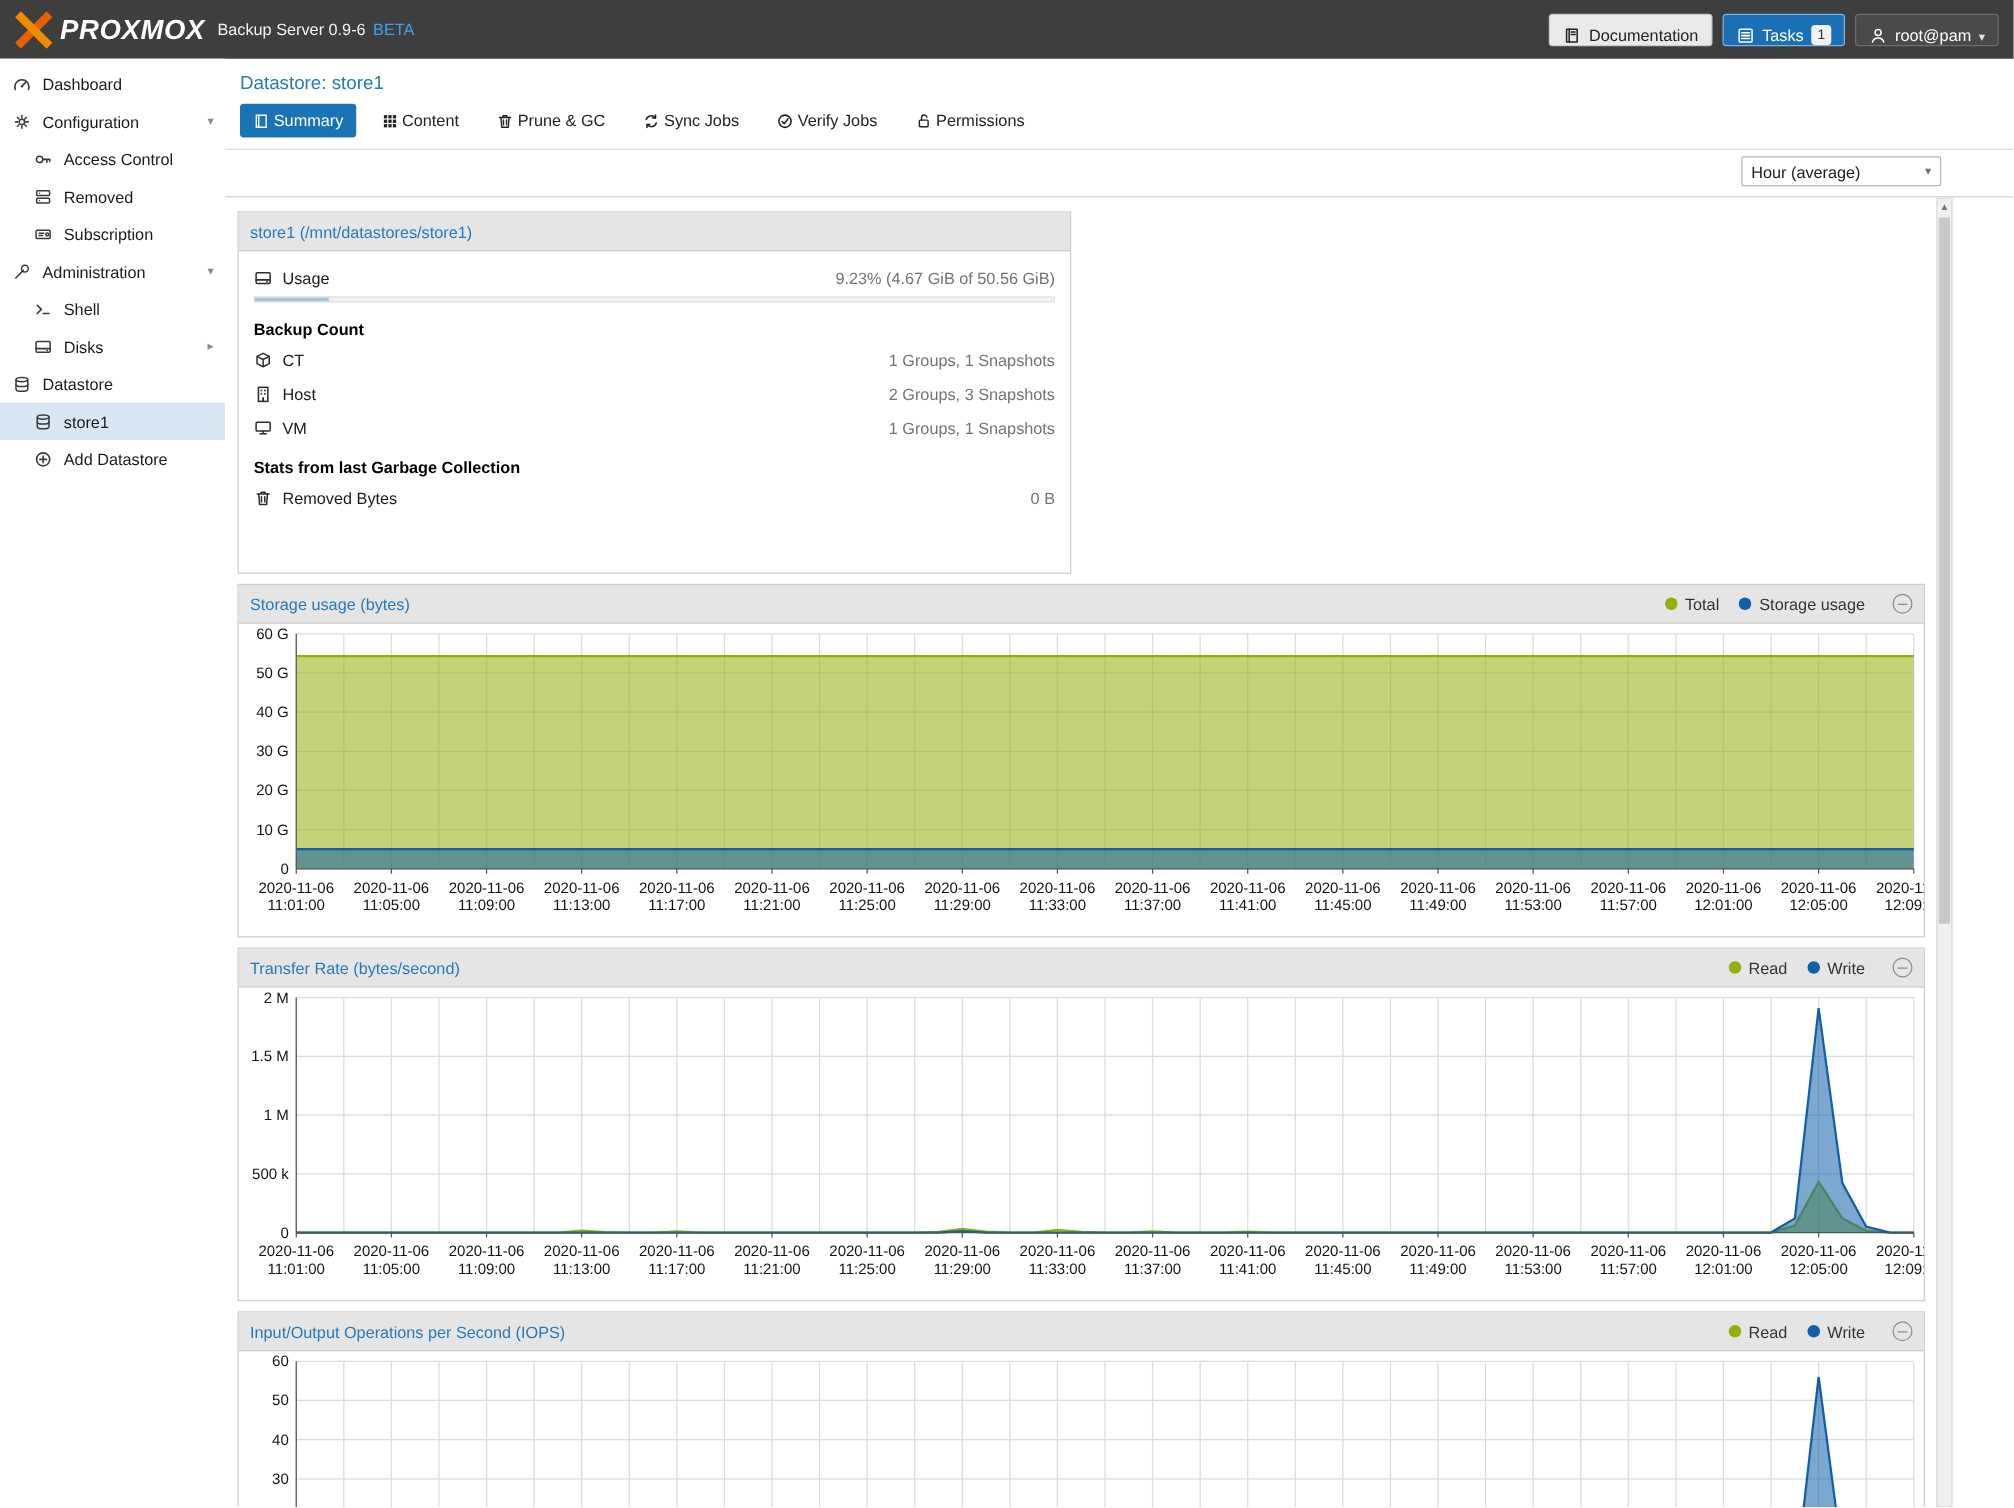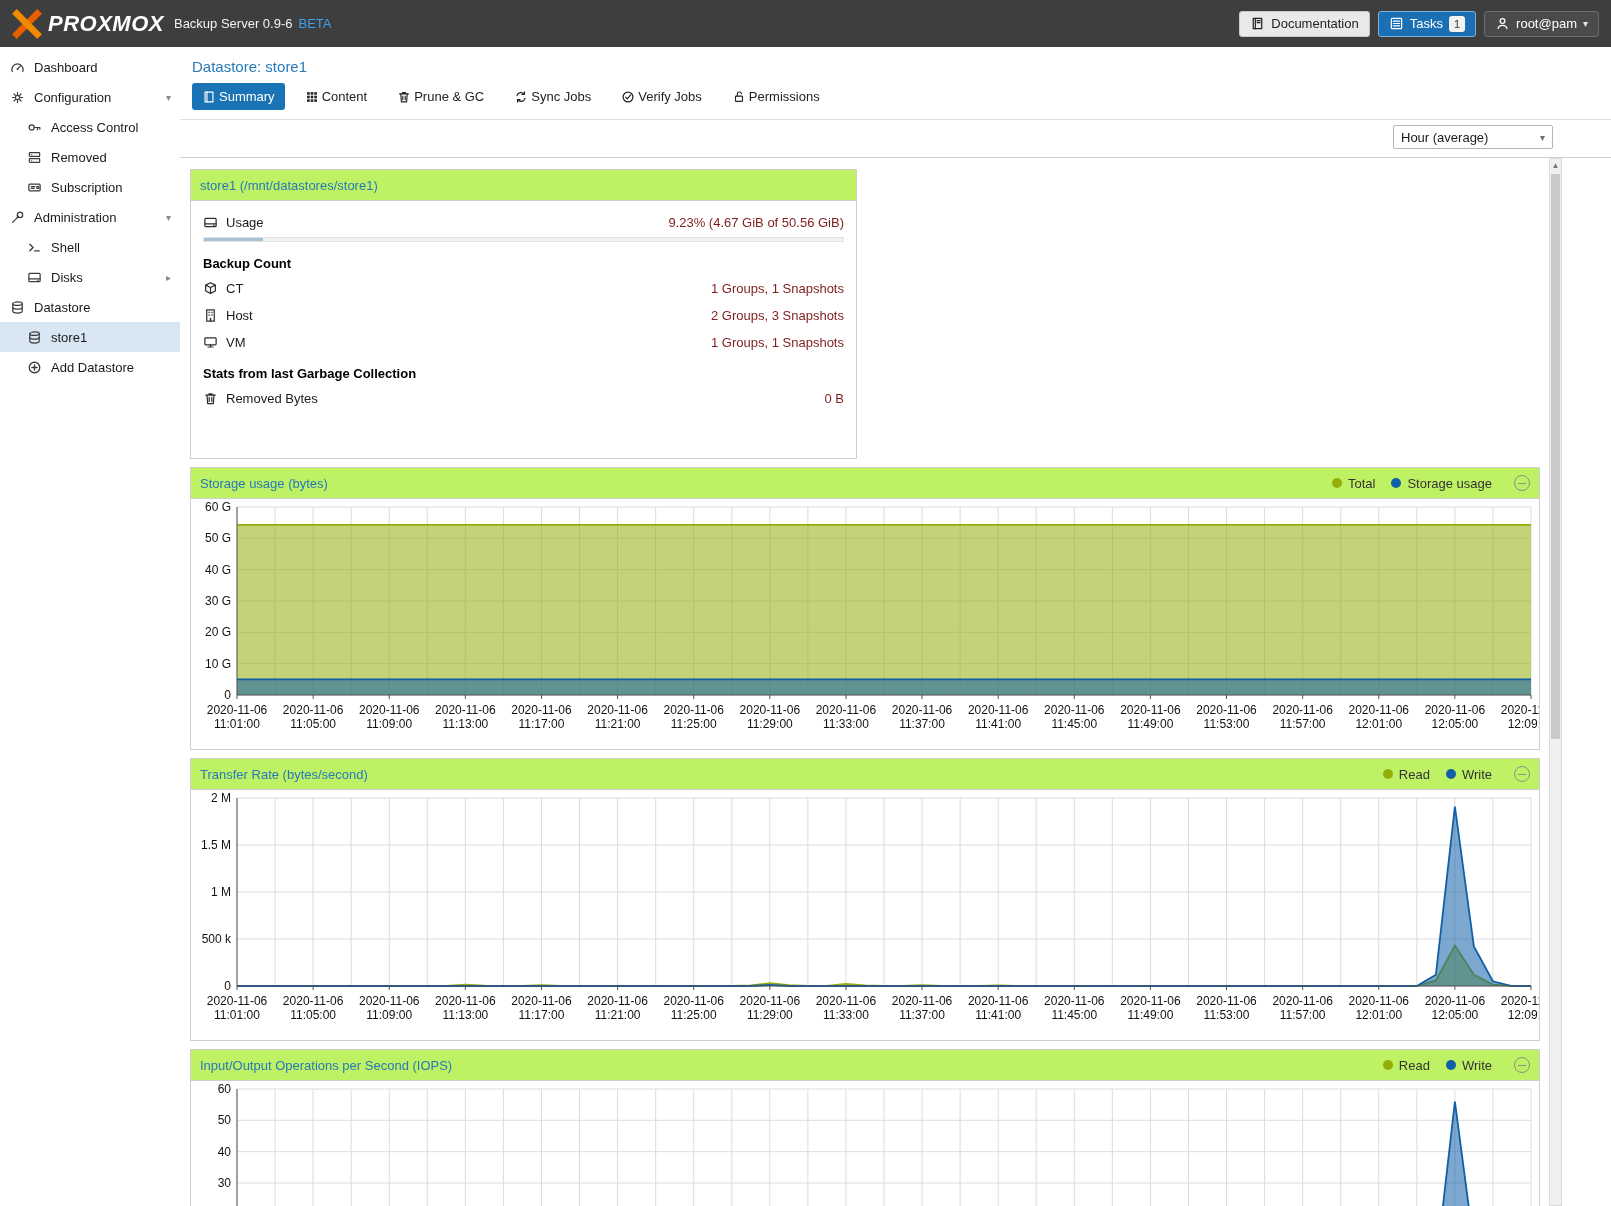--- a/index.html
+++ b/index.html
@@ -8,21 +8,21 @@
   svg.ic{width:15px;height:15px;flex:none;display:block}
 
   
   .topbar{height:47px;background:#3e3e3e;display:flex;align-items:center;padding:0 12px;color:#fff}
   .logo{display:flex;align-items:center;gap:6px}
   .logo-x{width:30px;height:30px}
   .brand-name{font-size:22px;font-weight:bold;letter-spacing:.5px;font-style:italic}
   .product{margin-left:10px;font-size:13px;color:#f2f2f2}
   .beta{margin-left:6px;color:#41a0ea;cursor:pointer}
   .topbar-right{margin-left:auto;display:flex;align-items:center;gap:8px}
-  .tb-btn{height:26px;display:flex;align-items:center;gap:6px;padding:0 10px;border-radius:3px;cursor:pointer;border:1px solid transparent;font-size:13px}
+  .tb-btn{height:26px;display:flex;align-items:flex-end;gap:6px;padding:0 10px;border-radius:3px;cursor:pointer;border:1px solid transparent;font-size:13px}
   .tb-doc{background:#e9e9e9;color:#222;border-color:#c9c9c9}
   .tb-tasks{background:#1a6fb5;color:#fff;border-color:#7ab1dd}
   .badge{background:#f2f2f2;color:#333;border-radius:3px;padding:0 5px;font-size:11px;line-height:16px}
   .tb-user{background:#4a4a4a;color:#ffffff;border-color:#6d6d6d}
   .caret-sm{font-size:10px;color:inherit;opacity:.85}
 
   
   .sidebar{position:absolute;top:47px;left:0;width:180px;bottom:0;background:#fff;padding-top:5px;overflow:hidden}
   .side-item{height:30px;display:flex;align-items:center;gap:9px;padding:0 10px;cursor:pointer;position:relative;color:#1a1a1a}
   .side-item svg{color:#3a3a3a}
@@ -36,31 +36,31 @@
   .tabbar{display:flex;gap:10px;padding:0 0 9px 12px;align-items:center}
   .tab{height:27px;display:flex;align-items:center;gap:3px;padding:0 10px;border-radius:3px;color:#222;cursor:pointer}
   .tab svg{width:14px;height:14px}
   .tab.active{background:#1a73b4;color:#fff}
   .toolbar{display:flex;justify-content:flex-end;padding:5px 58px 8px 12px;border-top:1px solid #e0e0e0;border-bottom:1px solid #cfcfcf}
   .select{width:160px;height:24px;border:1px solid #b5b5b5;border-radius:2px;background:#fff;display:flex;align-items:center;justify-content:space-between;padding:0 7px;cursor:pointer}
   .select .caret-sm{color:#555}
 
   .scroll{flex:1;overflow:hidden;position:relative;padding:11px 10px 0 10px}
   .panel{width:1350px;background:#fff;border:1px solid #cfcfcf}
-  .panel-hd{height:31px;background:#bef264;border-bottom:1px solid #cfcfcf;display:flex;align-items:center;padding:0 9px;color:#2779b8}
+  .panel-hd{height:31px;background:#e5e5e5;border-bottom:1px solid #cfcfcf;display:flex;align-items:center;padding:0 9px;color:#2779b8}
   .row2{display:flex;gap:8px;margin-bottom:8px}
   .panel.sum{width:667px;height:290px}
   .panel.com{width:675px;height:290px}
   .panel.chart{margin-bottom:8px}
 
   .sum-body{padding:8px 12px}
   .kv{display:flex;align-items:center;gap:8px;padding:6px 0}
   .kv svg{color:#2d2d2d}
   .kv .lbl{flex:1}
-  .kv .val{text-align:left;color:#7f1d1d}
+  .kv .val{text-align:left;color:#737373}
   .progress{height:5px;background:#f1f1f1;border:1px solid #e2e2e2;margin:1px 0 4px 0}
   .progress .fill{height:100%;background:#a9c3d6}
   .sec-title{font-weight:bold;padding:10px 0 4px 0;color:#000}
 
   .hd-tools{margin-left:auto;display:flex;align-items:center;gap:10px;color:#8d8d8d}
   .legend{margin-left:auto;display:flex;align-items:center;gap:16px;color:#333}
   .leg{display:flex;align-items:center;gap:6px;cursor:pointer}
   .dot{width:10px;height:10px;border-radius:50%}
   .tool-min{width:16px;height:16px;border:1px solid #8d8d8d;border-radius:50%;display:flex;align-items:center;justify-content:center;cursor:pointer;margin-left:6px}
   .tool-min i{display:block;width:8px;height:0;border-top:1.6px solid #8d8d8d}

